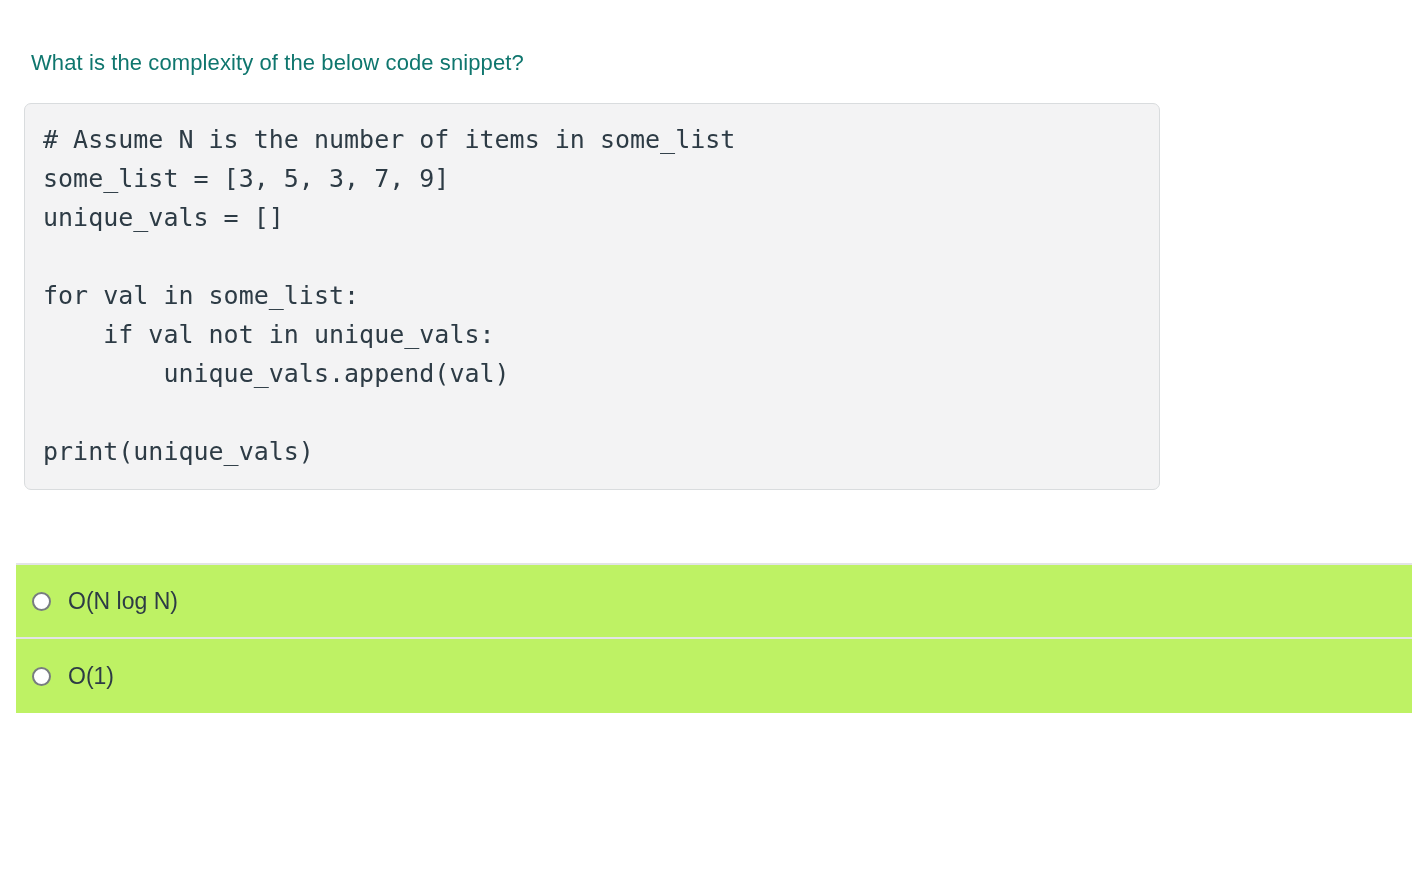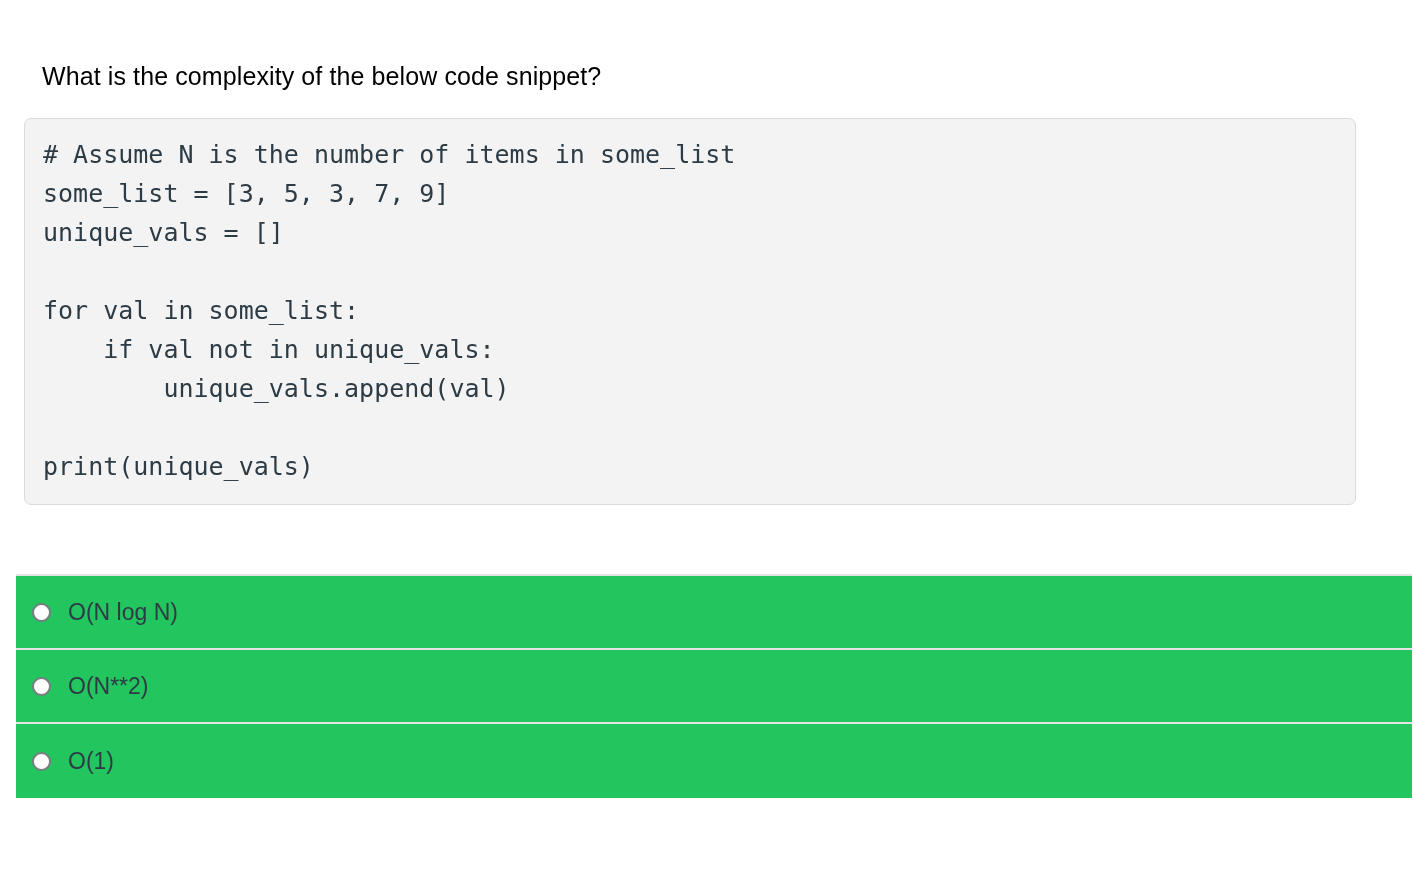--- a/index.html
+++ b/index.html
@@ -18,33 +18,33 @@
   .page {
     position: relative;
     width: 1428px;
     height: 878px;
     box-sizing: border-box;
     padding: 0 16px;
   }
 
   
   .question-prompt {
-    margin: 15px;
+    margin: 4px;
     padding: 46px 0 0 11px;
-    font-size: 25px;
+    font-size: 22px;
     font-weight: 400;
     line-height: 1.2;
-    color: #000000;
+    color: #0f766e;
     letter-spacing: 0.1px;
   }
 
   
   .code-block {
     margin: 27px 0 0 8px;
-    width: 1332px;
+    width: 1136px;
     box-sizing: border-box;
     background: #f3f3f4;
     border: 1px solid #d9dcde;
     border-radius: 7px;
     padding: 16px 18px 18px 18px;
   }
   .code-text {
     margin: 0;
     font-family: "DejaVu Sans Mono", "Liberation Mono", monospace;
     font-size: 25px;
@@ -62,21 +62,21 @@
     width: 1396px;
     border-top: 2px solid #e3e4e6;
   }
   .option-row {
     display: flex;
     align-items: center;
     height: 74px;
     box-sizing: border-box;
     padding-left: 16px;
     border-bottom: 2px solid #e3e4e6;
-    background: #22c55e;
+    background: #bef264;
   }
   .option-row:last-child {
     border-bottom: none;
     align-items: center;
   }
   .radio-circle {
     flex: 0 0 auto;
     width: 19px;
     height: 19px;
     border: 2px solid #787d80;
@@ -113,24 +113,20 @@
   </div>
 
   <div class="options">
 
     <div class="option-row">
       <span class="radio-circle"></span>
       <span class="option-label">O(N log N)</span>
     </div>
 
 
-    <div class="option-row">
-      <span class="radio-circle"></span>
-      <span class="option-label">O(N**2)</span>
-    </div>
 
     <div class="option-row">
       <span class="radio-circle"></span>
       <span class="option-label">O(1)</span>
     </div>
 
   </div>
 
 </div>
 

